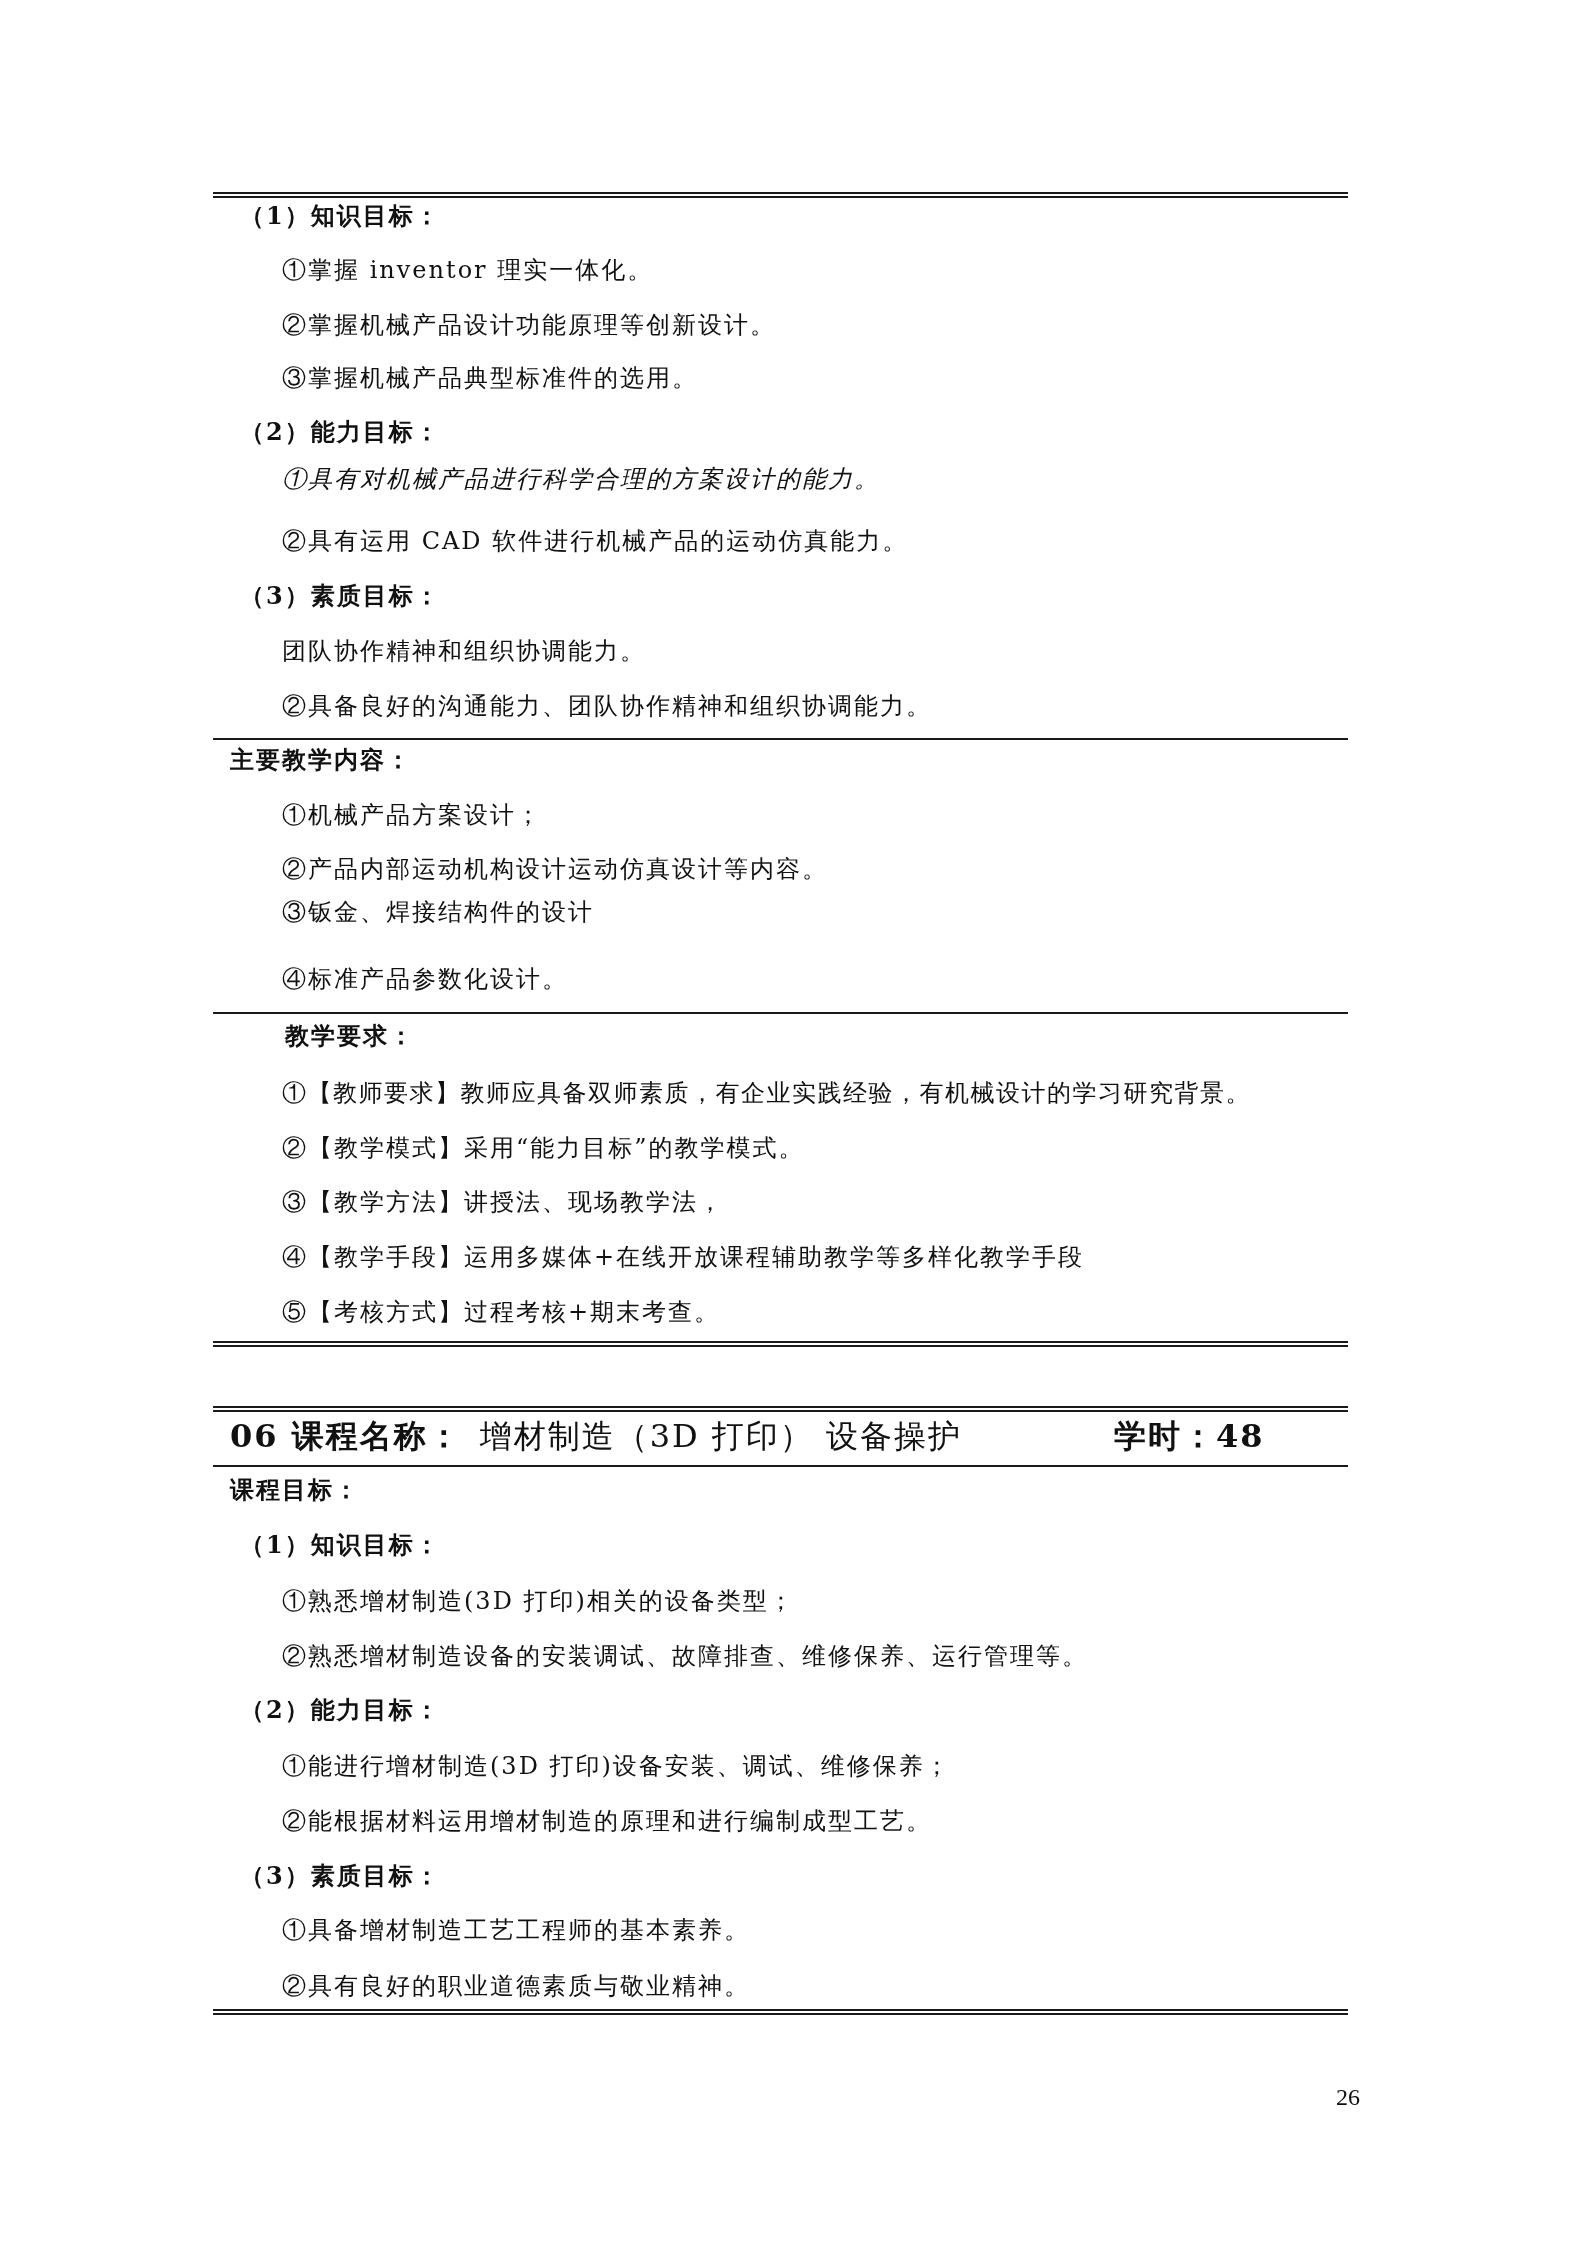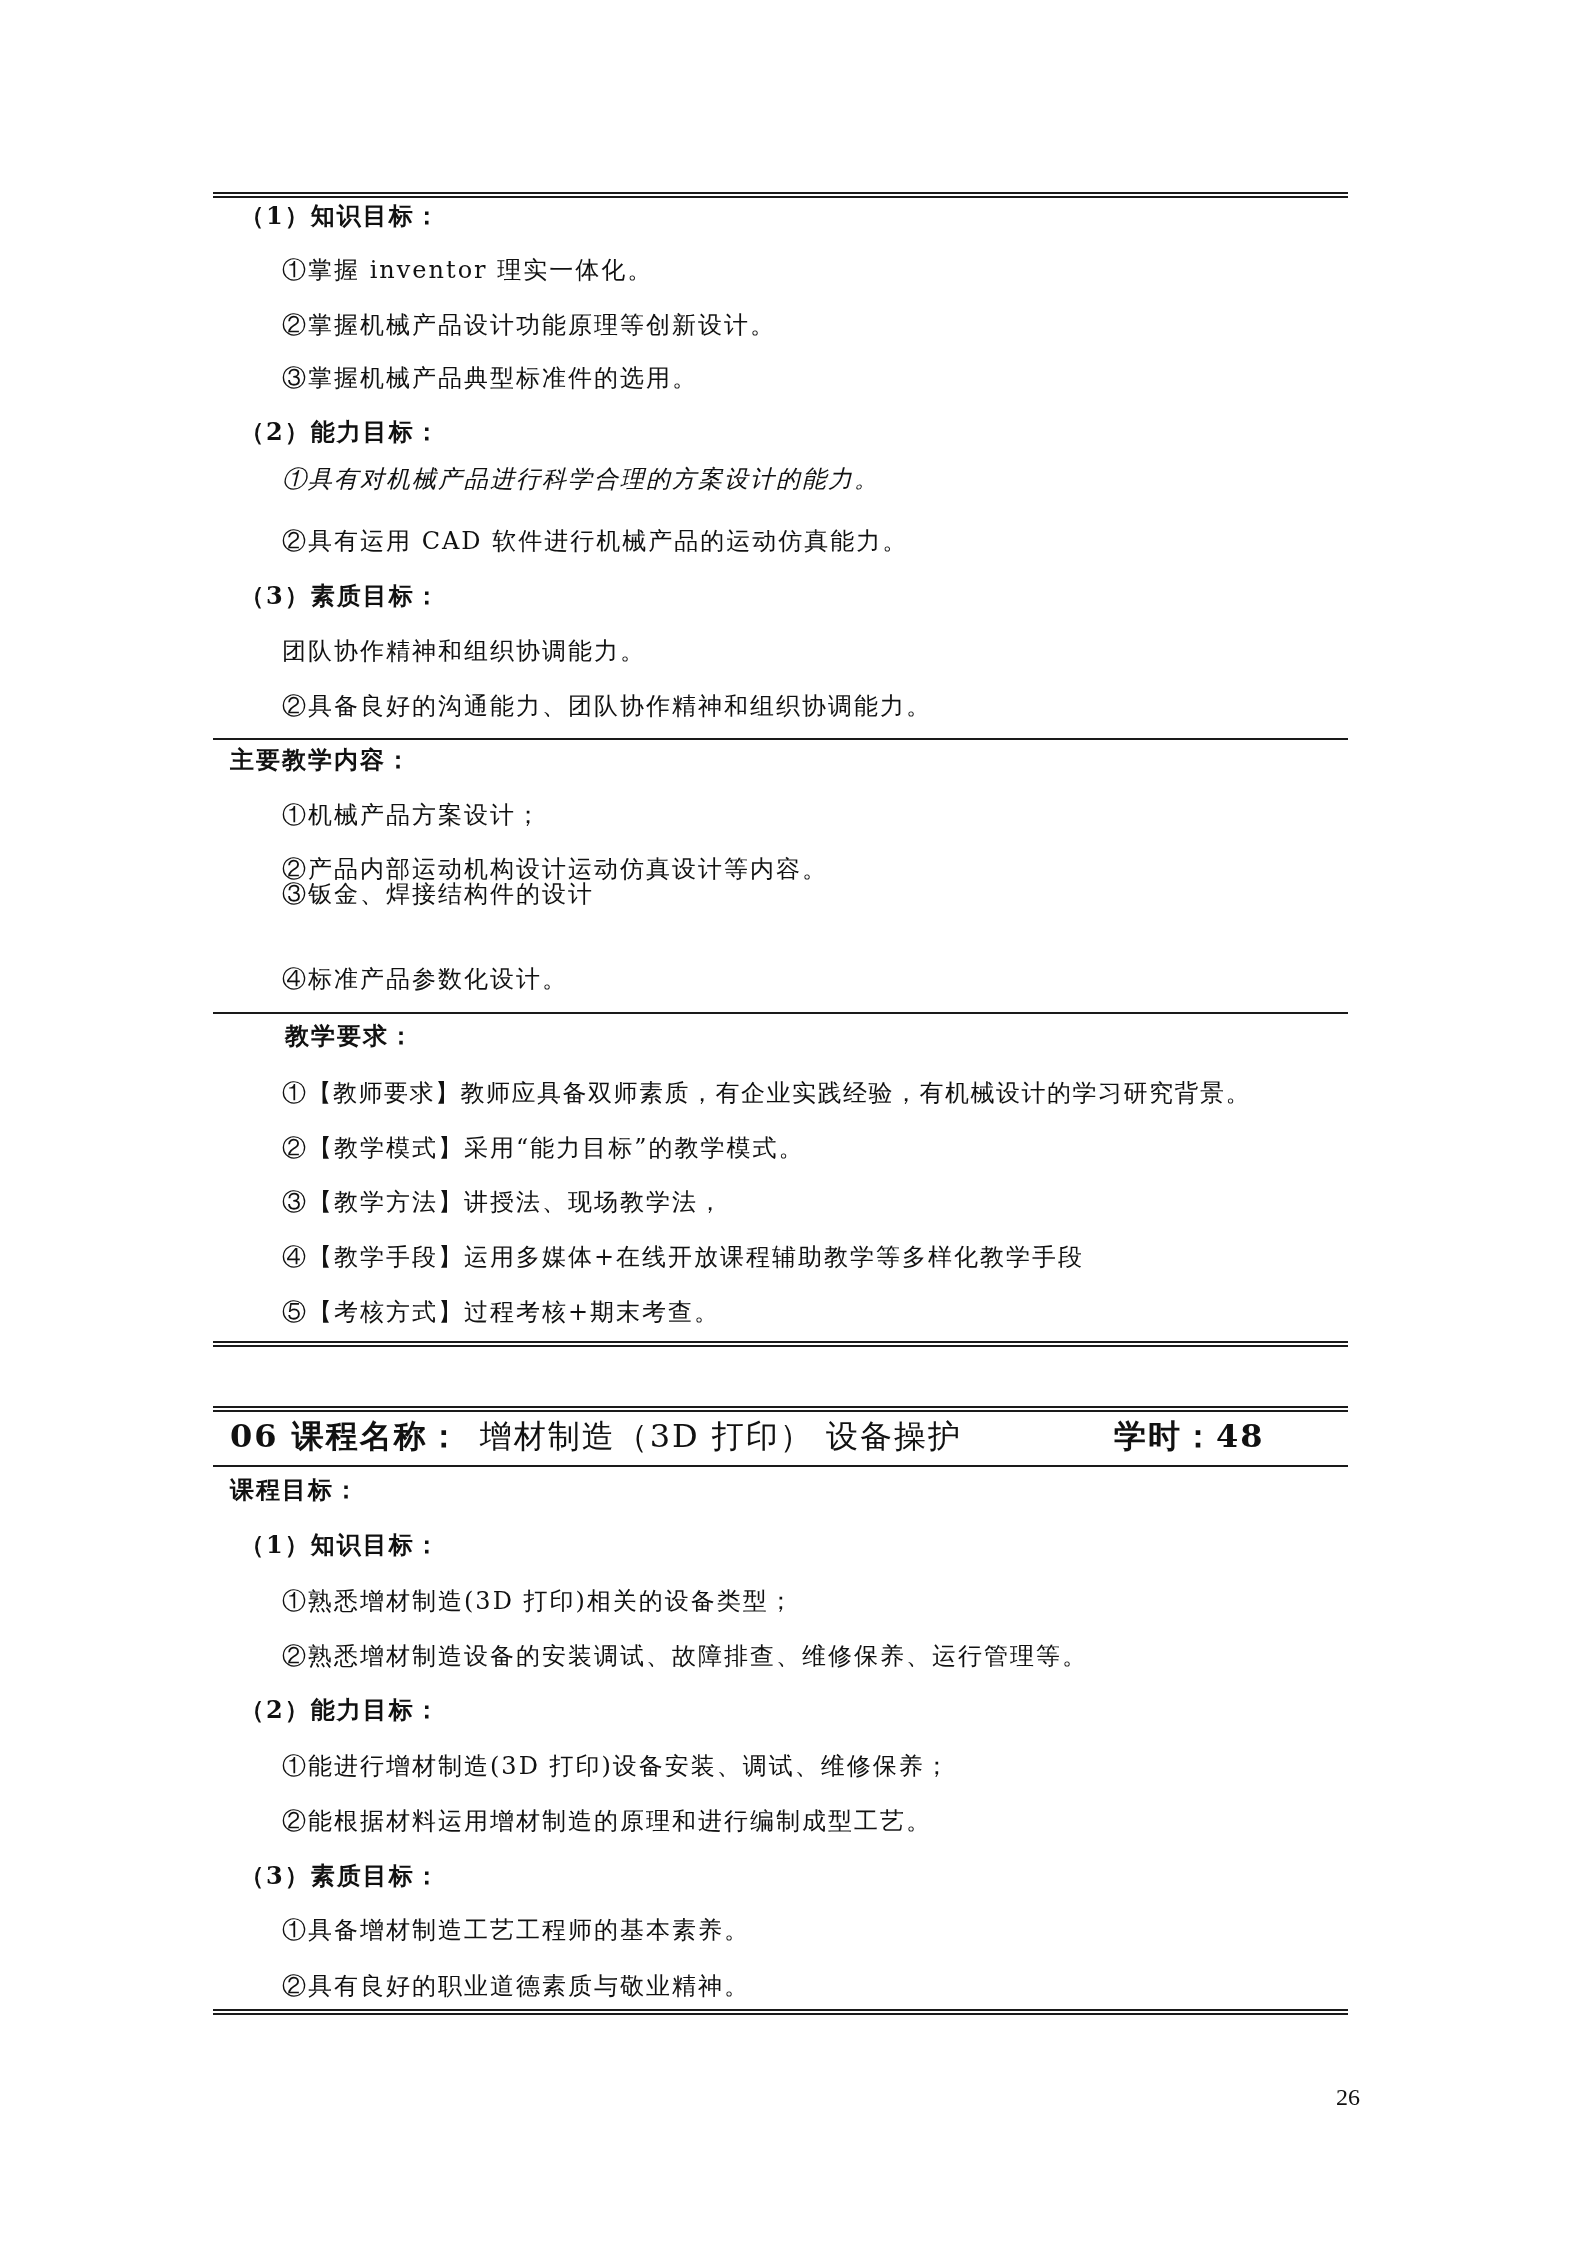--- a/index.html
+++ b/index.html
@@ -36,21 +36,21 @@
 
 <div class="t h lvl1" style="top:581px;">（3）素质目标：</div>
 <div class="t lvl2" style="top:636px;">团队协作精神和组织协调能力。</div>
 <div class="t lvl2" style="top:691px;">②具备良好的沟通能力、团队协作精神和组织协调能力。</div>
 
 <div class="line single" style="top:738px;"></div>
 
 <div class="t h lvl0" style="top:745px;">主要教学内容：</div>
 <div class="t lvl2" style="top:800px;">①机械产品方案设计；</div>
 <div class="t lvl2" style="top:854px;">②产品内部运动机构设计运动仿真设计等内容。</div>
-<div class="t lvl2" style="top:879px;">③钣金、焊接结构件的设计</div>
+<div class="t lvl2" style="top:897px;">③钣金、焊接结构件的设计</div>
 <div class="t lvl2" style="top:964px;">④标准产品参数化设计。</div>
 
 <div class="line single" style="top:1012px;"></div>
 
 <div class="t h lvl2b" style="top:1021px;">教学要求：</div>
 <div class="t lvl2" style="top:1078px; letter-spacing:1.5px;">①【教师要求】教师应具备双师素质，有企业实践经验，有机械设计的学习研究背景。</div>
 <div class="t lvl2" style="top:1133px;">②【教学模式】采用“能力目标”的教学模式。</div>
 <div class="t lvl2" style="top:1187px;">③【教学方法】讲授法、现场教学法，</div>
 <div class="t lvl2" style="top:1242px;">④【教学手段】运用多媒体+在线开放课程辅助教学等多样化教学手段</div>
 <div class="t lvl2" style="top:1297px;">⑤【考核方式】过程考核+期末考查。</div>

